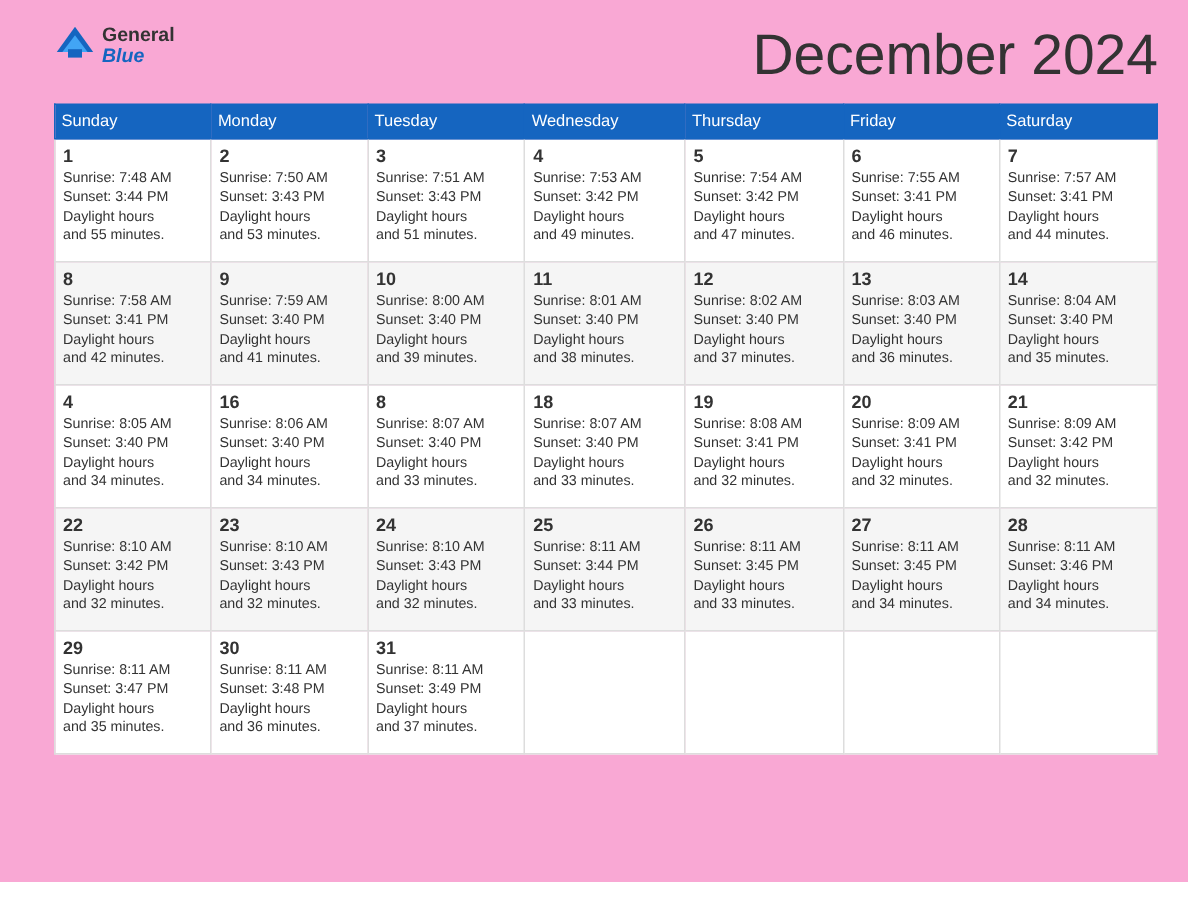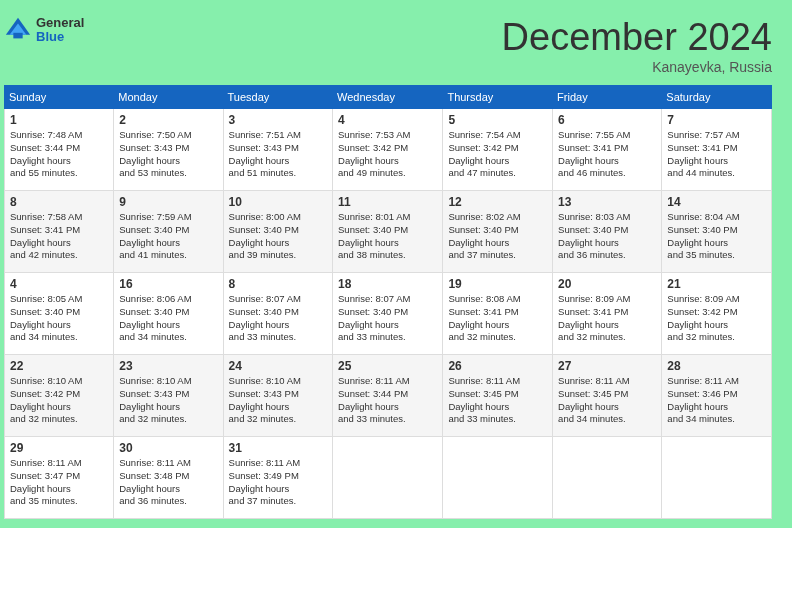--- a/index.html
+++ b/index.html
@@ -5,44 +5,44 @@
     * { margin: 0; padding: 0; box-sizing: border-box; }
     body {
       font-family: Arial, sans-serif;
       background: #fff;
       width: 792px;
       height: 612px;
       overflow: hidden;
     }
     .page {
       width: 792px;
-      height: 528px;
-      padding: 16px 20px 10px 4px;
-      background: #86efac;
+      height: 588px;
+      padding: 16px 20px 10px 36px;
+      background: #f9a8d4;
     }
     .header {
       display: flex;
       justify-content: space-between;
       align-items: flex-start;
       margin-bottom: 10px;
     }
     .logo {
       display: flex;
       align-items: center;
       gap: 4px;
     }
     .logo-text {
       display: flex;
       flex-direction: column;
       font-size: 13px;
       font-weight: bold;
       line-height: 1.1;
     }
     .logo-text .general { color: #333; }
-    .logo-text .blue { color: #1565c0; }
+    .logo-text .blue { color: #1565c0; font-style: italic; }
     .logo-icon {
       width: 28px;
       height: 28px;
     }
     .title-section {
       text-align: right;
     }
     .month-title {
       font-size: 38px;
       font-weight: normal;
@@ -107,21 +107,20 @@
         <polygon points="15,8 24,20 6,20" fill="#42a5f5"></polygon>
         <rect x="10" y="18" width="10" height="6" fill="#1565c0"></rect>
       </svg>
       <div class="logo-text">
         <span class="general">General</span>
         <span class="blue">Blue</span>
       </div>
     </div>
     <div class="title-section">
       <div class="month-title">December 2024</div>
-      <div class="location">Kanayevka, Russia</div>
     </div>
   </div>
 
   <table class="calendar">
     <thead>
       <tr>
       <th>Sunday</th>
           <th>Monday</th>
           <th>Tuesday</th>
           <th>Wednesday</th>

